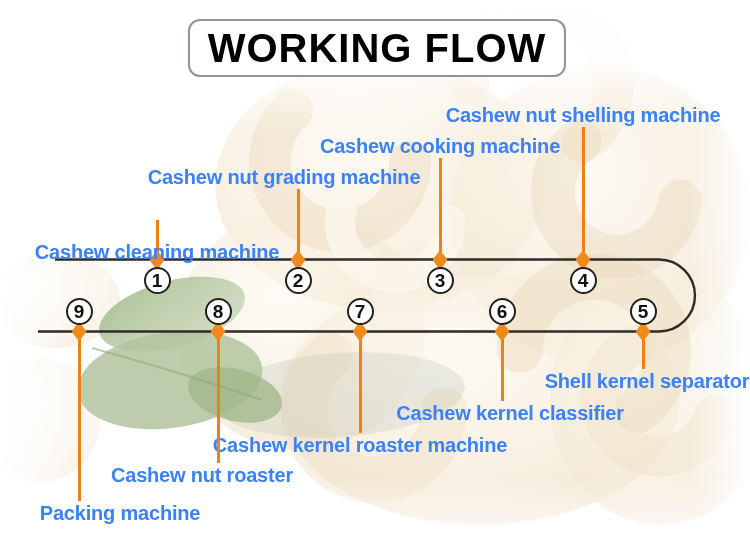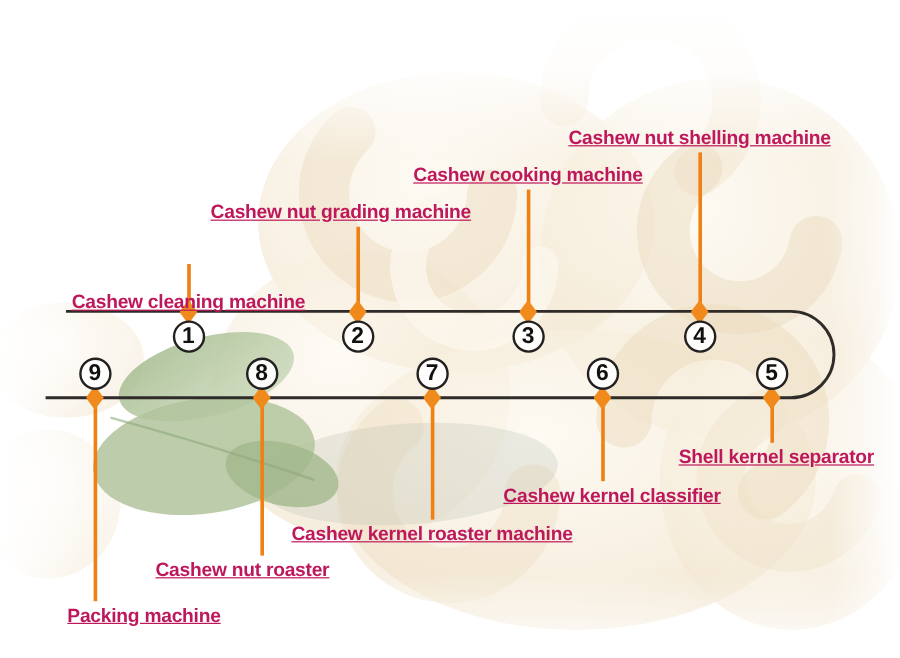--- a/index.html
+++ b/index.html
@@ -20,21 +20,21 @@
     position:absolute;left:188px;top:19px;width:374px;height:54px;
     background:#fff;border:2px solid #8f9497;border-radius:12px;
     display:flex;align-items:center;justify-content:center;
   }
   .title-box span{
     font-size:40px;font-weight:700;color:#000;letter-spacing:1px;line-height:1;
   }
   .flow-svg{position:absolute;left:0;top:0;}
   .station-label{
     position:absolute;white-space:nowrap;transform:translateX(-50%);
-    font-size:16px;font-weight:700;color:#be185d;letter-spacing:-0.2px;line-height:19px;text-decoration:underline;
+    font-size:20px;font-weight:700;color:#3b82f6;letter-spacing:-0.2px;line-height:19px;
   }
   .station-conn{position:absolute;width:3px;}
   .station-diamond{
     position:absolute;width:15px;height:20px;
     clip-path:polygon(50% 0,100% 50%,50% 100%,0 50%);
   }
   .station-circle{
     position:absolute;width:27px;height:27px;border-radius:50%;
     border:2px solid #23211f;background:rgba(255,255,255,.93);
     display:flex;align-items:center;justify-content:center;box-sizing:border-box;
@@ -86,20 +86,23 @@
       <path d="M92 348 Q180 372 262 400" fill="none" stroke="#8ea87c" stroke-width="2" opacity="0.6"></path>
     </g>
   </svg>
 
   <div class="bg-fade"></div>
 
   <svg class="flow-svg" width="750" height="548" viewBox="0 0 750 548">
     <path id="flowPath" d="M 55 259.5 H 659 A 36 36 0 0 1 659 331.5 H 38" fill="none" stroke="#2E2B28" stroke-width="2.4"></path>
   </svg>
 
+  <div class="title-box">
+    <span>WORKING FLOW</span>
+  </div>
 
   <div id="stations">
       <div class="station-conn" style="left: 155.5px; background: rgb(238, 128, 20); top: 220px; height: 40px;"></div>
       <div class="station-diamond" style="left: 149.5px; top: 250px; background: rgb(241, 138, 28);"></div>
       <div class="station-circle" style="left: 143.5px; top: 267px;">1</div>
       <div class="station-label" style="left: 157px; top: 199px; margin-top: 44px;">Cashew cleaning machine</div>
       <div class="station-conn" style="left: 296.5px; background: rgb(238, 128, 20); top: 189px; height: 71px;"></div>
       <div class="station-diamond" style="left: 290.5px; top: 250px; background: rgb(241, 138, 28);"></div>
       <div class="station-circle" style="left: 284.5px; top: 267px;">2</div>
       <div class="station-label" style="left: 284px; top: 168px;">Cashew nut grading machine</div>

